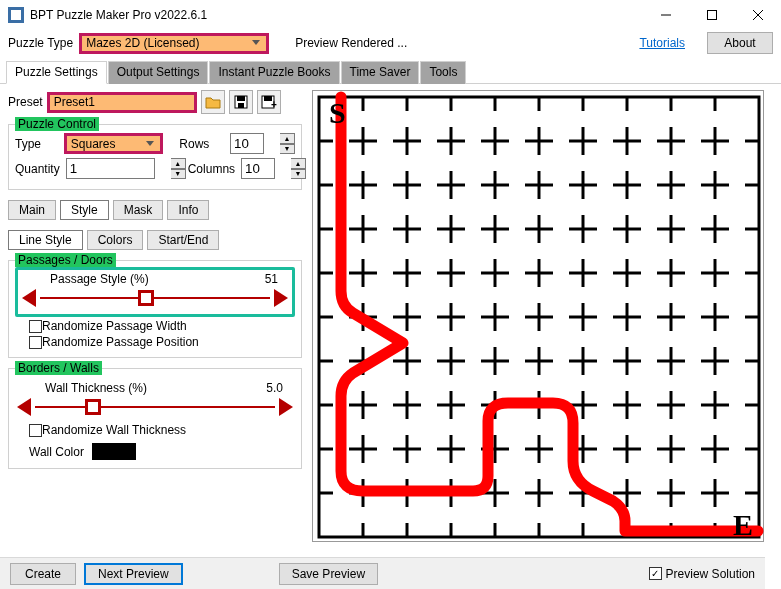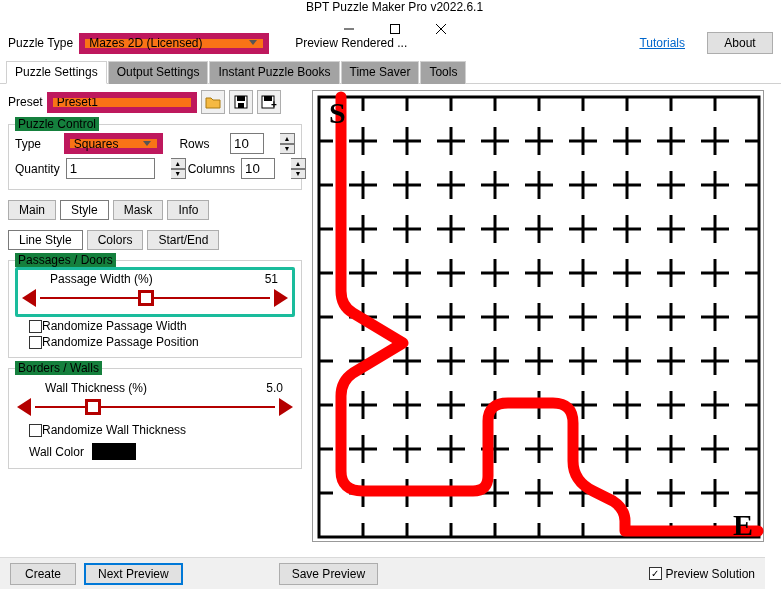--- a/index.html
+++ b/index.html
@@ -15,21 +15,20 @@
     position: relative;
   }
   
   .titlebar {
     display: flex;
     align-items: center;
     height: 30px;
     padding: 0 0 0 8px;
     background: #fff;
     border-bottom: 1px solid #fff;
-    flex-direction: column;
   }
   .titlebar .app-icon {
     width: 16px; height: 16px;
     background: #3a6ea5;
     margin-right: 6px;
     display: inline-block;
     position: relative;
   }
   .titlebar .app-icon::after{
     content:""; position:absolute; inset:3px; background:#fff;
@@ -43,22 +42,22 @@
   }
   .winbtn svg { width: 10px; height: 10px; }
   
   .toprow {
     display:flex; align-items:center;
     padding: 2px 8px 6px 8px;
     gap: 6px;
   }
   .label { white-space: nowrap; }
   .select, input[type=text], .numbox {
-    border: 6px solid #be185d;
-    background: #f97316;
+    border: 3px solid #be185d;
+    background: #fdba74;
     height: 21px;
     padding: 1px 4px;
     font-family: inherit;
     font-size: 12px;
   }
   .select {
     display:flex; align-items:center; justify-content:space-between;
     padding-right: 2px;
   }
   .select .arrow {
@@ -124,21 +123,21 @@
     background:#f0f0f0;
     display:inline-flex;align-items:center;justify-content:center;
   }
   .groupbox {
     border: 1px solid #d0d0d0;
     padding: 8px 6px 6px 6px;
     position: relative;
     margin-top: 4px;
   }
   .grouptitle {
-    position:absolute; top:-8px; left:6px; background:#15803d; padding:0 3px;
+    position:absolute; top:-8px; left:6px; background:#22c55e; padding:0 3px;
   }
   .row { display:flex; align-items:center; gap:6px; margin-bottom:4px; }
   .spinner {
     display:flex; align-items:stretch; height:21px;gap:16px;
   }
   .spinner input { width:34px; height:21px; border:1px solid #7a7a7a; padding:0 3px; }
   .spinner .spbtns { display:flex; flex-direction:column; }
   .spinner .spb { width:15px; flex:1; border:1px solid #7a7a7a; border-left:none; display:flex;align-items:center;justify-content:center; font-size:7px; background:#e9e9e9;}
   .subtabs, .subsubtabs { display:flex; gap:4px; margin-top:4px;}
   .subtab {
@@ -317,21 +316,21 @@
       <div class="subtab active">Line Style</div>
       <div class="subtab">Colors</div>
       <div class="subtab">Start/End</div>
     </div>
 
     <div class="groupbox" style="padding-top:6px">
       <span class="grouptitle">Passages / Doors</span>
 
       <div class="highlight-box">
         <div class="slider-head">
-          <span>Passage Width (%)</span>
+          <span>Passage Style (%)</span>
           <span>51</span>
         </div>
         <div class="slider-track">
           <div class="sl-arrow left"></div>
           <div class="sl-line">
               <div class="sl-thumb" style="left:46%"></div>
             </div>
           <div class="sl-arrow right"></div>
         </div>
       </div>

